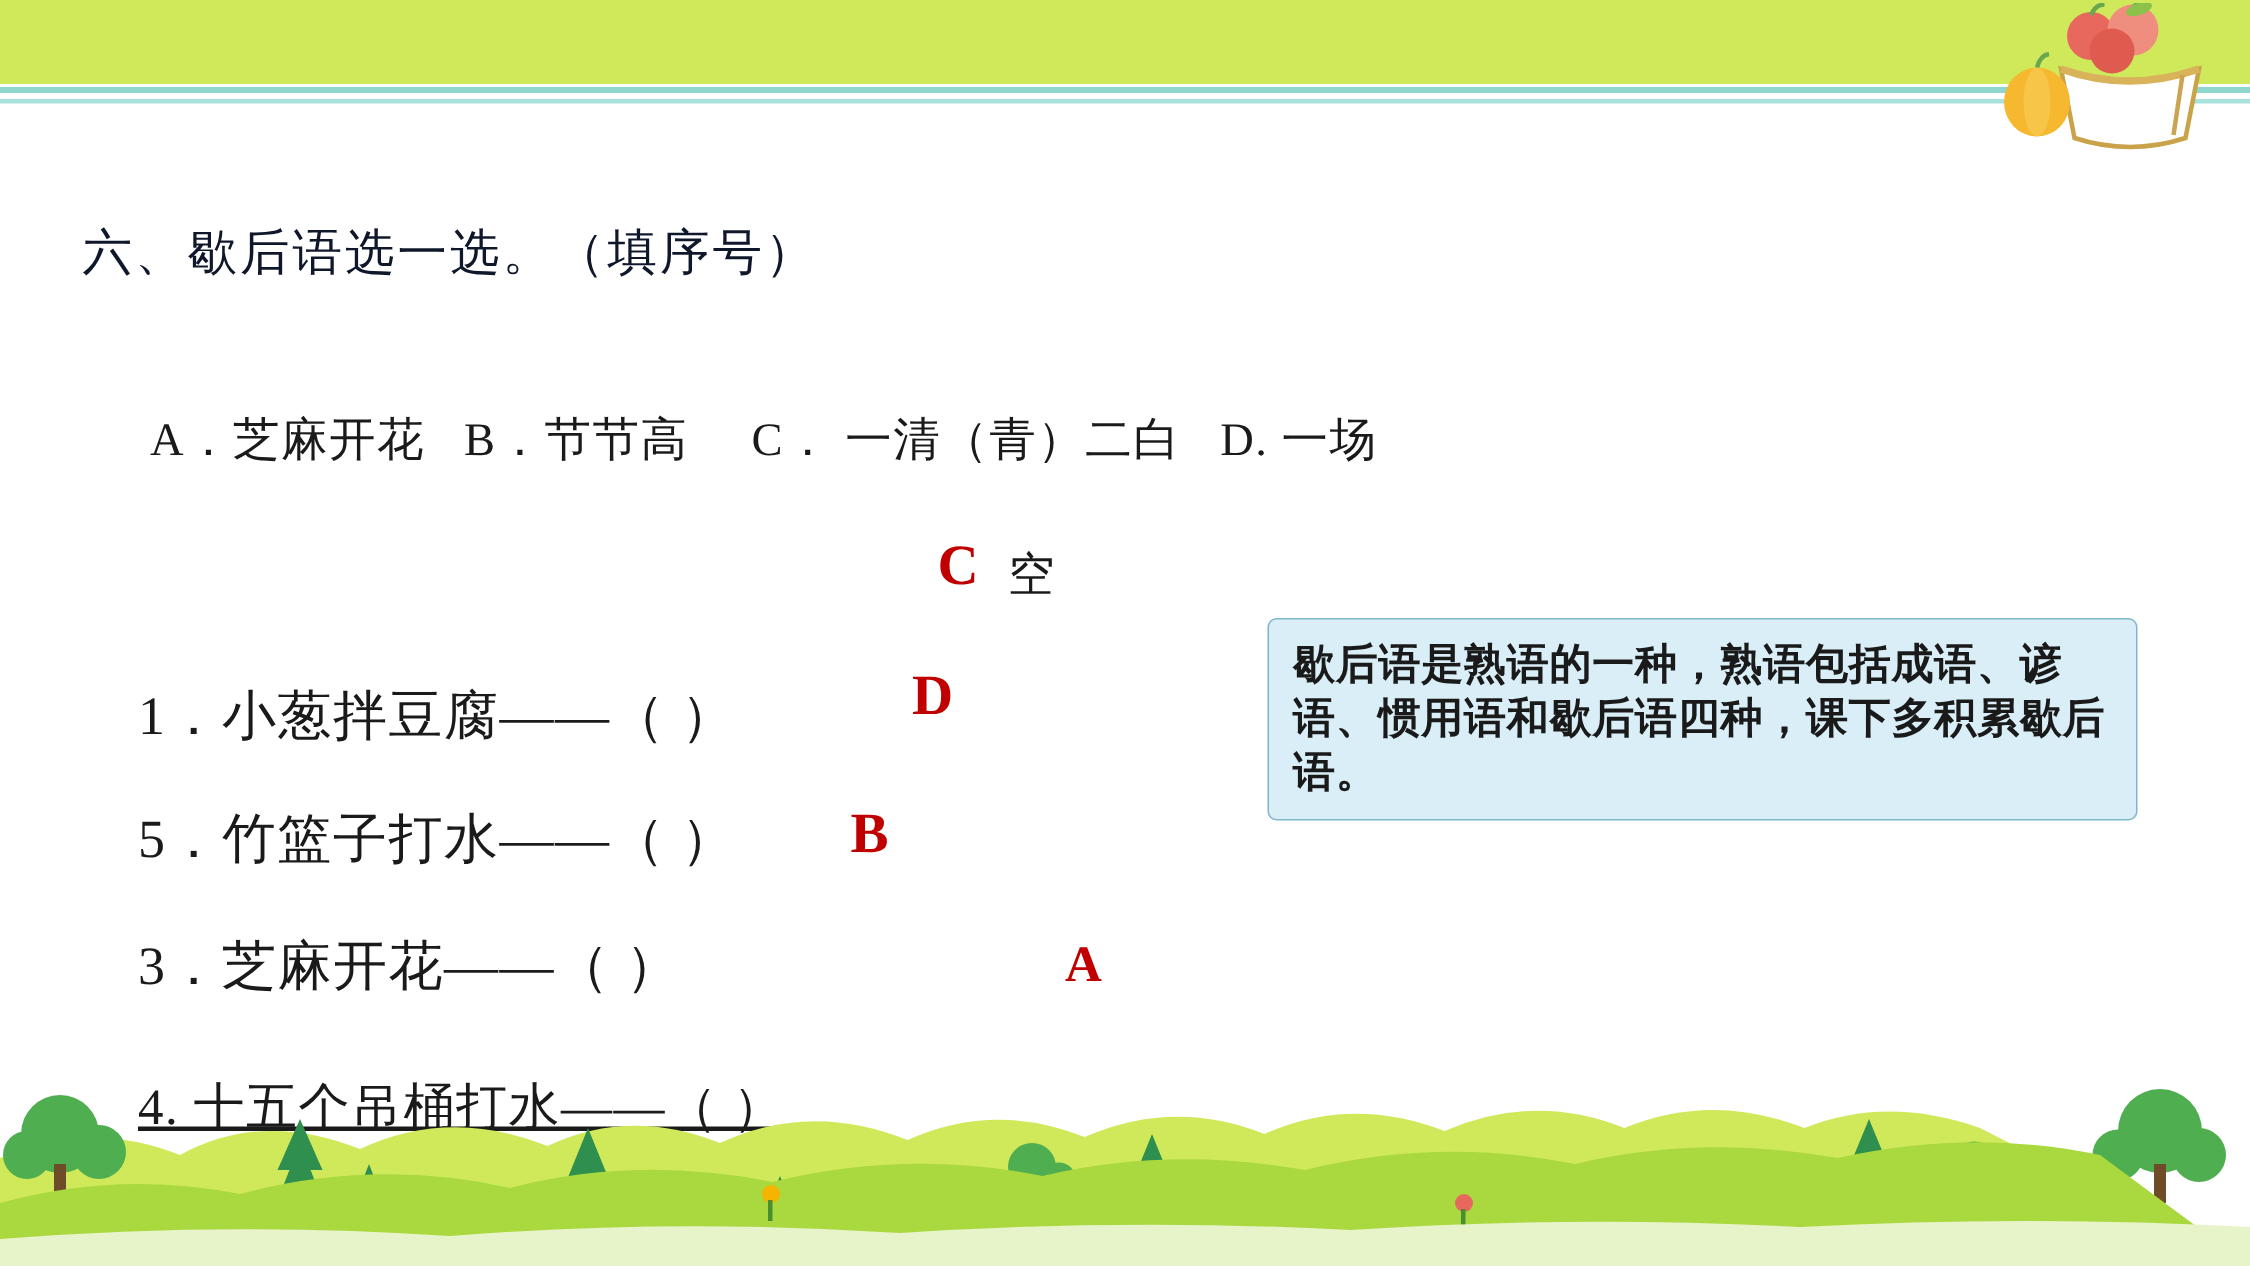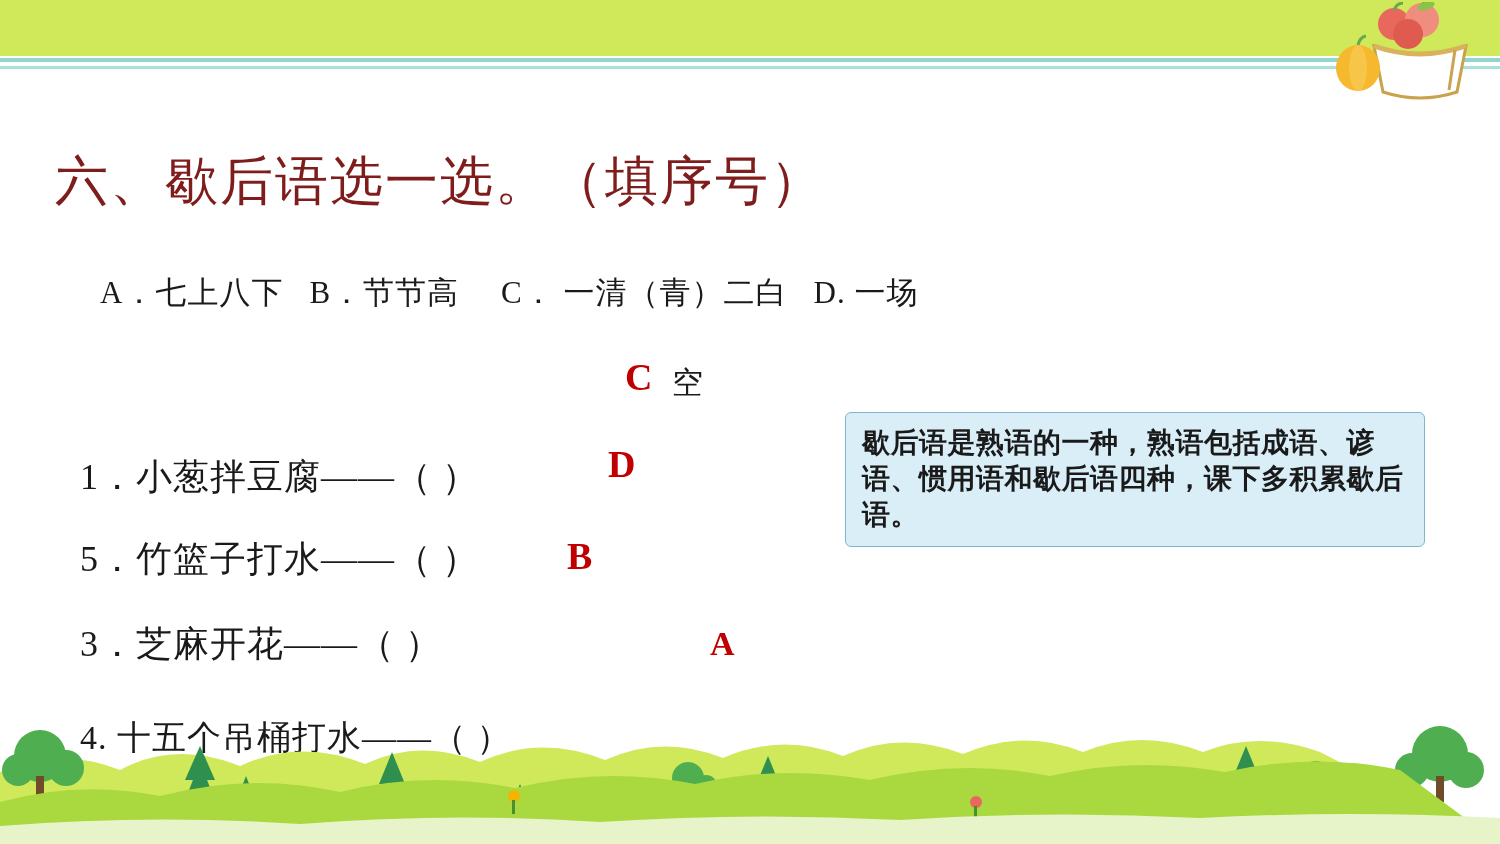--- a/index.html
+++ b/index.html
@@ -51,23 +51,23 @@
     right: 28px;
     width: 150px;
     height: 100px;
   }
 
   
   .title {
     position: absolute;
     top: 146px;
     left: 55px;
-    font-size: 53px;
+    font-size: 33px;
     letter-spacing: 2px;
-    color: #7f1d1d;
+    color: #0f172a;
     white-space: nowrap;
   }
 
   .options-line {
     position: absolute;
     top: 272px;
     left: 100px;
     font-size: 31px;
     color: #1a1a1a;
     white-space: nowrap;
@@ -84,25 +84,26 @@
     color: #1a1a1a;
     white-space: nowrap;
   }
 
   .q {
     position: absolute;
     font-size: 36px;
     color: #1a1a1a;
     white-space: nowrap;
     letter-spacing: 1px;
+    margin-left: 12px;
   }
   .q1 { top: 453px; left: 80px; }
   .q2 { top: 535px; left: 80px; }
   .q3 { top: 620px; left: 80px; font-family: Liberation Serif, serif; }
-  .q4 { top: 715px; left: 80px; font-size: 34px; }
+  .q4 { top: 715px; left: 80px; font-size: 34px; text-decoration: underline; }
 
   .answer {
     position: absolute;
     color: #c00000;
     font-family: "Liberation Serif", serif;
     font-weight: bold;
     font-size: 38px;
   }
   .ans-c { top: 355px; left: 625px; }
   .ans-d { top: 442px; left: 608px; }
@@ -160,21 +161,21 @@
     <path d="M133 48 l-6 40" stroke="#caa452" stroke-width="3" fill="none"></path>
 
     <ellipse cx="36" cy="66" rx="22" ry="23" fill="#f5b82e"></ellipse>
     <ellipse cx="36" cy="66" rx="9" ry="23" fill="#f8c84e" opacity="0.8"></ellipse>
     <path d="M36 43 q2 -8 8 -9" stroke="#6aa84f" stroke-width="3" fill="none"></path>
   </svg>
 
   <div class="title">六、歇后语选一选。（填序号）</div>
 
   <div class="options-line">
-    <span>A．七上八下</span><span class="gap-s"></span><span>B．节节高</span><span class="gap-m"></span><span>C． 一清（青）二白</span><span class="gap-s"></span><span>D. 一场</span>
+    <span>A．芝麻开花</span><span class="gap-s"></span><span>B．节节高</span><span class="gap-m"></span><span>C． 一清（青）二白</span><span class="gap-s"></span><span>D. 一场</span>
   </div>
   <div class="options-line-2">空</div>
 
   <div class="answer ans-c">C</div>
 
   <div class="q q1">1．小葱拌豆腐——（                ）</div>
   <div class="answer ans-d">D</div>
 
   <div class="q q2">5．竹篮子打水——（                ）</div>
   <div class="answer ans-b">B</div>

